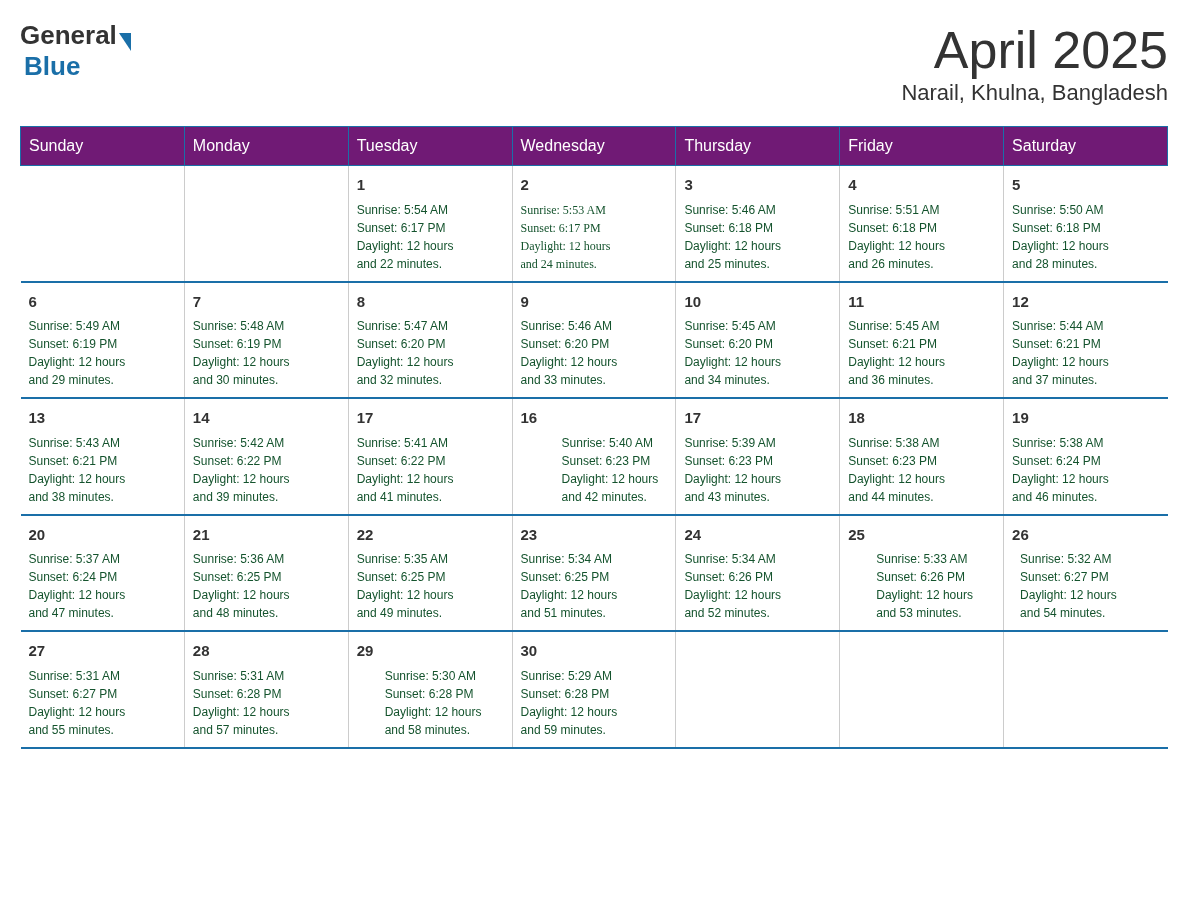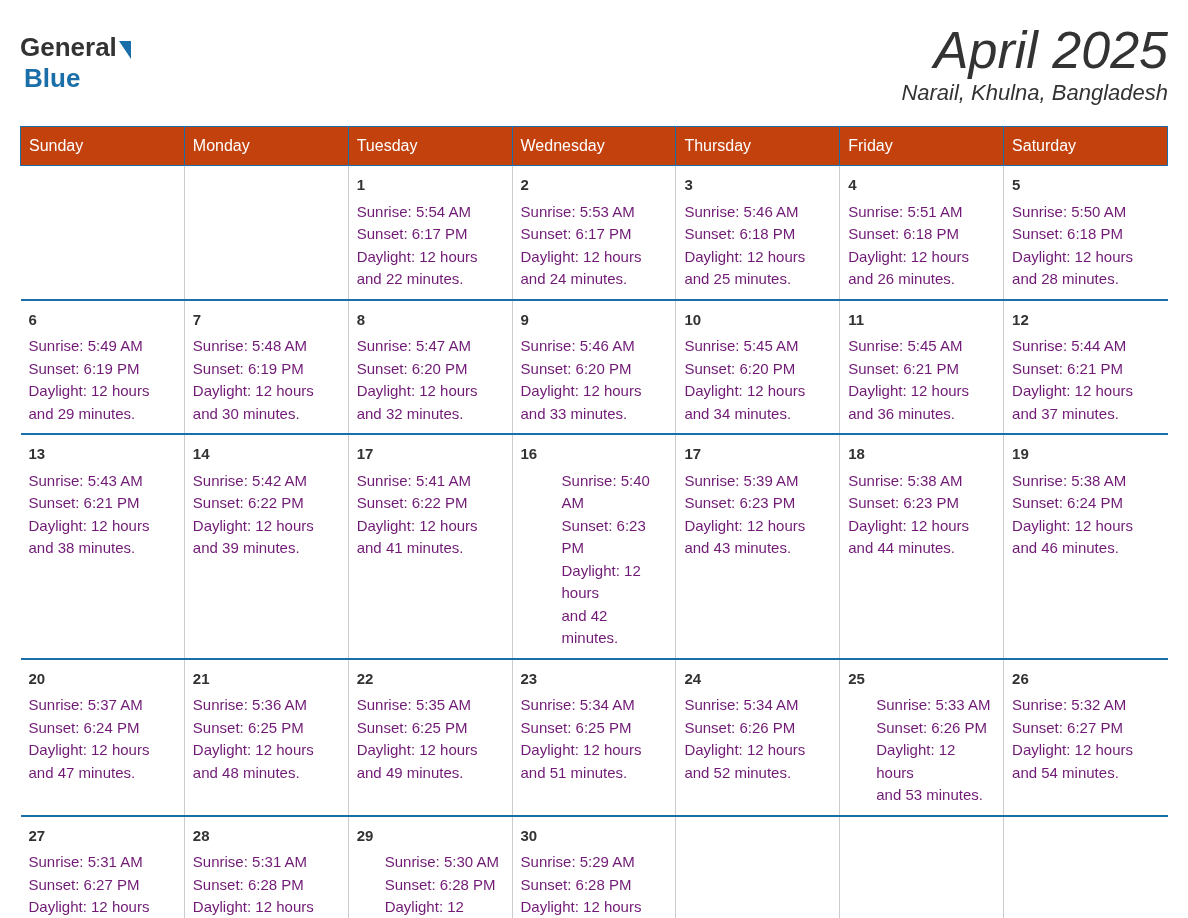--- a/index.html
+++ b/index.html
@@ -17,22 +17,21 @@
       align-items: flex-start;
       margin-bottom: 20px;
     }
     .logo {
       display: flex;
       flex-direction: column;
       align-items: flex-start;
     }
     .logo-top {
       display: flex;
-      align-items: center;
-      margin-top: 12px;
+      align-items: flex-end;
     }
     .logo-general {
       font-size: 26px;
       font-weight: bold;
       color: #333;
     }
     .logo-arrow {
       width: 0;
       height: 0;
       border-left: 12px solid transparent;
@@ -42,38 +41,37 @@
       margin-top: 4px;
     }
     .logo-blue {
       font-size: 26px;
       font-weight: bold;
       color: #1a6fa8;
       margin-left: 4px;
     }
     .title-section {
       text-align: right;
-      font-style: italic;
     }
     .main-title {
       font-size: 52px;
       color: #333;
       font-weight: normal;
     }
     .subtitle {
       font-size: 22px;
       color: #333;
       font-weight: normal;
     }
     .calendar {
       width: 100%;
       border-collapse: collapse;
     }
     .calendar thead tr {
-      background-color: #c2410c;
+      background-color: #701a75;
       color: #fff;
     }
     .calendar thead th {
       padding: 10px 8px;
       text-align: left;
       font-size: 16px;
       font-weight: normal;
       border: 1px solid #1a6fa8;
     }
     .calendar tbody tr {
@@ -93,22 +91,22 @@
       border-right: none;
     }
     .day-number {
       font-size: 15px;
       font-weight: bold;
       color: #333;
       display: block;
       margin-bottom: 4px;
     }
     .day-info {
-      color: #701a75;
-      font-size: 15px;
+      color: #14532d;
+      font-size: 12px;
     }
     .empty-cell {
       background: #fff;
     }
   </style>
 </head>
 <body>
 
 <div class="header">
   <div class="logo">
@@ -142,21 +140,21 @@
         <td class="empty-cell"></td>
         <td>
           <span class="day-number">1</span>
           <div class="day-info" style="white-space: pre-line;">Sunrise: 5:54 AM
 Sunset: 6:17 PM
 Daylight: 12 hours
 and 22 minutes.</div>
         </td>
         <td>
           <span class="day-number">2</span>
-          <div class="day-info" style="white-space: pre-line;">Sunrise: 5:53 AM
+          <div class="day-info" style="white-space: pre-line; font-family: Liberation Serif, serif;">Sunrise: 5:53 AM
 Sunset: 6:17 PM
 Daylight: 12 hours
 and 24 minutes.</div>
         </td>
         <td>
           <span class="day-number">3</span>
           <div class="day-info" style="white-space: pre-line;">Sunrise: 5:46 AM
 Sunset: 6:18 PM
 Daylight: 12 hours
 and 25 minutes.</div>
@@ -316,21 +314,21 @@
         </td>
         <td>
           <span class="day-number">25</span>
           <div class="day-info" style="white-space: pre-line; margin-left: 28px;">Sunrise: 5:33 AM
 Sunset: 6:26 PM
 Daylight: 12 hours
 and 53 minutes.</div>
         </td>
         <td>
           <span class="day-number">26</span>
-          <div class="day-info" style="white-space: pre-line;">Sunrise: 5:32 AM
+          <div class="day-info" style="white-space: pre-line; margin-left: 8px;">Sunrise: 5:32 AM
 Sunset: 6:27 PM
 Daylight: 12 hours
 and 54 minutes.</div>
         </td>
       </tr>
       <tr>
         <td>
           <span class="day-number">27</span>
           <div class="day-info" style="white-space: pre-line;">Sunrise: 5:31 AM
 Sunset: 6:27 PM

